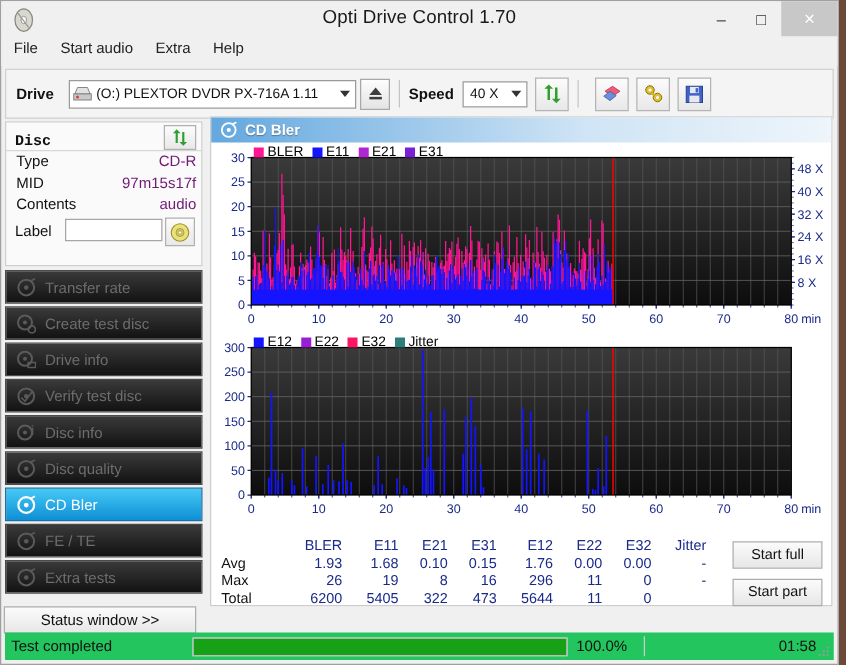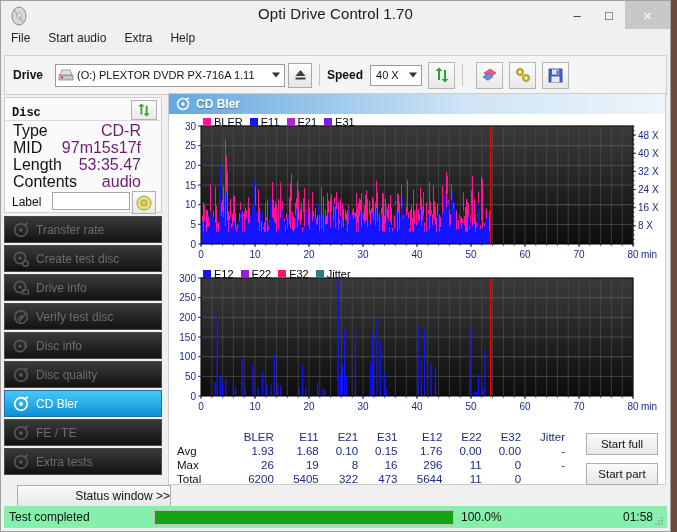--- a/index.html
+++ b/index.html
@@ -80,22 +80,22 @@
     position:relative;height:22px;border-bottom:1px solid #d8d8d8;
     display:flex;align-items:flex-end;font-family:Liberation Mono, monospace;
   }
   .disc-head .t{font-weight:bold;font-size:12px;color:#111;margin-left:7px;}
   .refresh-btn{
     position:absolute;right:4px;top:2px;width:24px;height:18px;
     border:1px solid #b0b0b0;background:linear-gradient(#fcfcfc,#e8e8e8);
     display:flex;align-items:center;justify-content:center;
   }
   .drow{
-    position:relative;height:16px;font-size:16px;color:#1a1a66;
-    margin:1px 20px 0 8px;
+    position:relative;height:16px;font-size:12px;color:#1a1a66;
+    margin:1px 4px 0 8px;
   }
   .drow .k{position:absolute;left:0;top:0;color:#111;}
   .drow .v{position:absolute;right:0;top:0;color:#701a75;}
   .label-row{position:relative;margin:3px 8px 0 7px;height:21px;}
   .label-row .k{position:absolute;left:0;top:3px;font-size:12px;color:#111;}
   .label-input{
     position:absolute;left:40px;top:0;width:78px;height:18px;
     background:#fff;border:1px solid #a6a6a6;box-sizing:border-box;
   }
   .cd-btn{
@@ -114,23 +114,23 @@
     display:flex;align-items:center;
     color:#6d6d6d;font-size:12px;
   }
   .nav-item.active{
     background:linear-gradient(#46c9f5,#0e8fd6);
     border:1px solid #1d6fa5;color:#ffffff;
   }
   .nav-item .nicon{width:16px;height:16px;margin-left:8px;margin-right:7px;flex:0 0 auto;}
   
   .statuswin{
-    position:absolute;left:16px;top:484px;width:152px;height:20px;
+    position:absolute;left:2px;top:484px;width:152px;height:20px;
     border:1px solid #adadad;background:linear-gradient(#fbfbfb,#e7e7e7);
-    display:flex;align-items:center;justify-content:flex-end;
+    display:flex;align-items:center;justify-content:center;
     font-size:12px;color:#111;
   }
   
   .main{
     position:absolute;left:167px;top:92px;right:4px;bottom:46px;
     background:#ffffff;border:1px solid #cdcdcd;box-sizing:border-box;
   }
   .main-head{
     position:relative;height:20px;
     background:linear-gradient(to right,#63a8df,#cfe4f5 60%,#eef5fb);
@@ -156,21 +156,21 @@
   .runbtns{position:absolute;right:7px;top:339px;width:72px;}
   .runbtn{
     height:20px;margin-bottom:8px;border:1px solid #adadad;
     background:linear-gradient(#fbfbfb,#e7e7e7);
     display:flex;align-items:center;justify-content:center;
     font-size:11.5px;color:#111;
   }
   
   .statusbar{
     position:absolute;left:3px;right:3px;bottom:3px;height:22px;
-    background:#86efac;display:flex;align-items:center;
+    background:#22c55e;display:flex;align-items:center;
   }
   .st-text{font-size:12px;color:#111;margin-left:5px;width:145px;}
   .progress-outer{
     position:relative;width:300px;height:15px;background:#e6e6e6;border:1px solid #bdbdbd;
     box-sizing:border-box;
   }
   .progress-fill{position:absolute;left:0;top:0;bottom:0;background:#17a117;width:100%;}
   .st-pct{font-size:12px;color:#111;margin-left:7px;width:50px;}
   .st-div{width:1px;height:16px;background:#cccccc;margin:0 4px;}
   .st-time{font-size:12px;color:#111;margin-left:auto;margin-right:14px;}
@@ -283,24 +283,20 @@
         </span>
       </div>
     </div>
     <div class="drow">
       <span class="k">Type</span>
       <span class="v">CD-R</span>
     </div>
     <div class="drow">
       <span class="k">MID</span>
       <span class="v">97m15s17f</span>
-    </div>
-    <div class="drow">
-      <span class="k">Length</span>
-      <span class="v">53:35.47</span>
     </div>
     <div class="drow">
       <span class="k">Contents</span>
       <span class="v">audio</span>
     </div>
     <div class="label-row">
       <span class="k">Label</span>
       <input class="label-input" type="text" value="" style="">
       <div class="cd-btn">
         <span>

